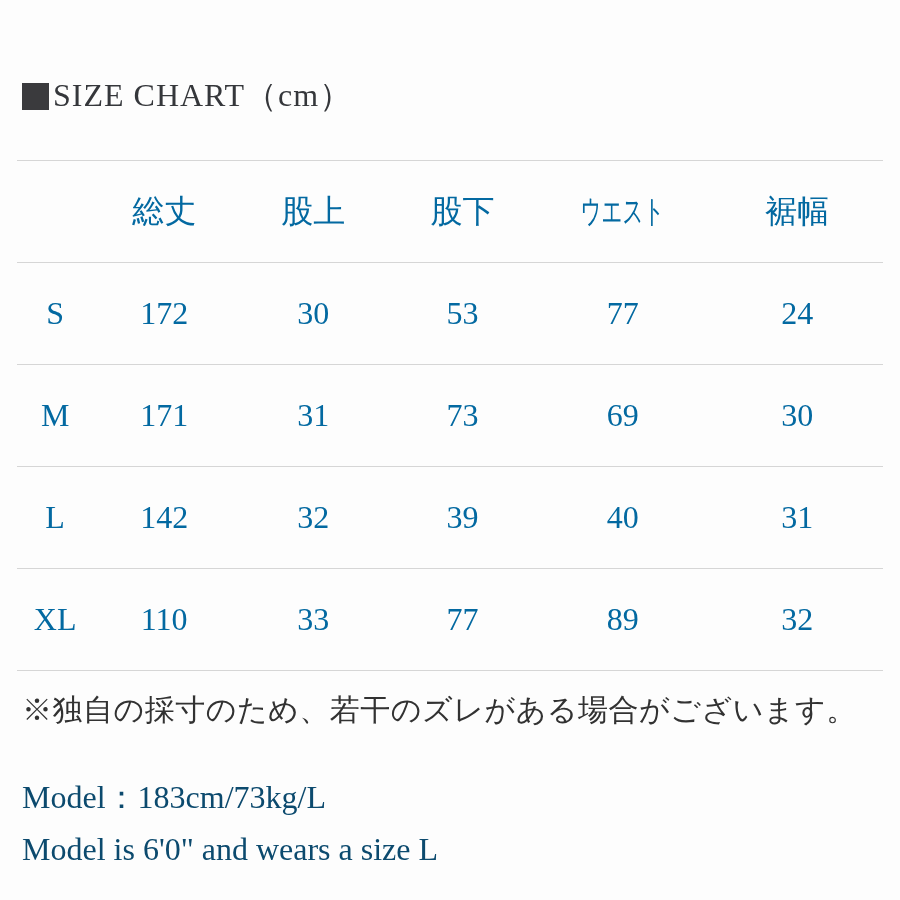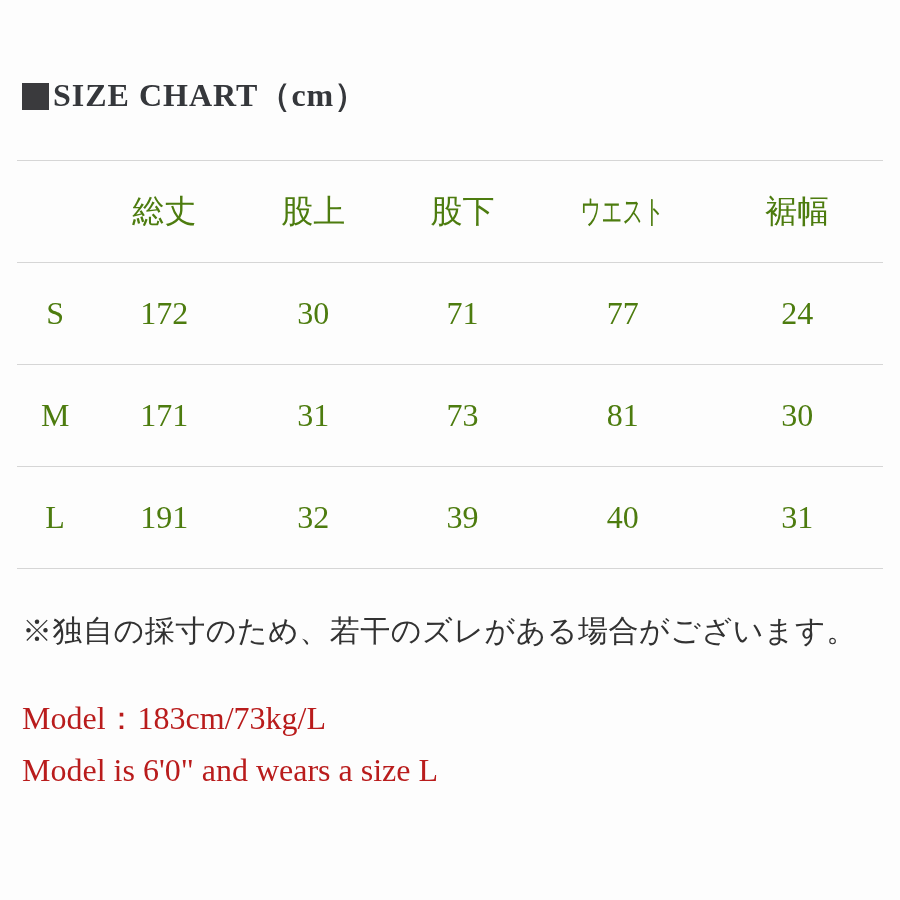--- a/index.html
+++ b/index.html
@@ -27,21 +27,21 @@
   .title-square {
     width: 27px;
     height: 27px;
     background: #3a3a3d;
     margin-right: 4px;
     flex: 0 0 auto;
   }
   .title-text {
     margin: 0;
     font-size: 32px;
-    font-weight: bold;
+    font-weight: normal;
     letter-spacing: 1px;
     color: #35373b;
     white-space: nowrap;
     text-align: right;
   }
 
   
   .size-table {
     width: 866px;
     margin: 46px 0 0 17px;
@@ -60,43 +60,43 @@
   }
   .size-table tbody tr:last-child {
     border-bottom: 1px solid #d6d6d6;
   }
   .size-table th, .size-table td {
     padding: 0;
     text-align: center;
     vertical-align: middle;
     font-weight: normal;
     font-size: 32px;
-    color: #4d7c0f;
+    color: #0369a1;
   }
   .condensed {
     display: inline-block;
     transform: scaleX(0.64);
     transform-origin: center;
     white-space: nowrap;
   }
 
   
   .note {
-    margin: 42px 0 0 22px;
+    margin: 19px 0 0 22px;
     font-family: Liberation Serif, serif;
     font-size: 30px;
     line-height: 40px;
     color: #323232;
     letter-spacing: 0.5px;
   }
   .model-line {
     margin: 48px 0 0 22px;
     font-size: 32px;
     line-height: 38px;
-    color: #b91c1c;
+    color: #0c4a6e;
   }
   .model-line.en {
     margin-top: 14px;
   }
 </style>
 </head>
 <body>
 
 <div class="page">
 
@@ -122,39 +122,47 @@
         <th><span>股下</span></th>
         <th><span class="condensed">ウエスト</span></th>
         <th><span>裾幅</span></th>
       </tr>
     </thead>
     <tbody>
       <tr>
         <td>S</td>
         <td>172</td>
         <td>30</td>
-        <td>71</td>
+        <td>53</td>
         <td>77</td>
         <td>24</td>
       </tr>
       <tr>
         <td>M</td>
         <td>171</td>
         <td>31</td>
         <td>73</td>
-        <td>81</td>
+        <td>69</td>
         <td>30</td>
       </tr>
       <tr>
         <td>L</td>
-        <td>191</td>
+        <td>142</td>
         <td>32</td>
         <td>39</td>
         <td>40</td>
         <td>31</td>
+      </tr>
+      <tr>
+        <td>XL</td>
+        <td>110</td>
+        <td>33</td>
+        <td>77</td>
+        <td>89</td>
+        <td>32</td>
       </tr>
     </tbody>
   </table>
 
   <p class="note">※独自の採寸のため、若干のズレがある場合がございます。</p>
 
   <p class="model-line">Model：183cm/73kg/L</p>
   <p class="model-line en">Model is 6'0" and wears a size L</p>
 
 </div>

